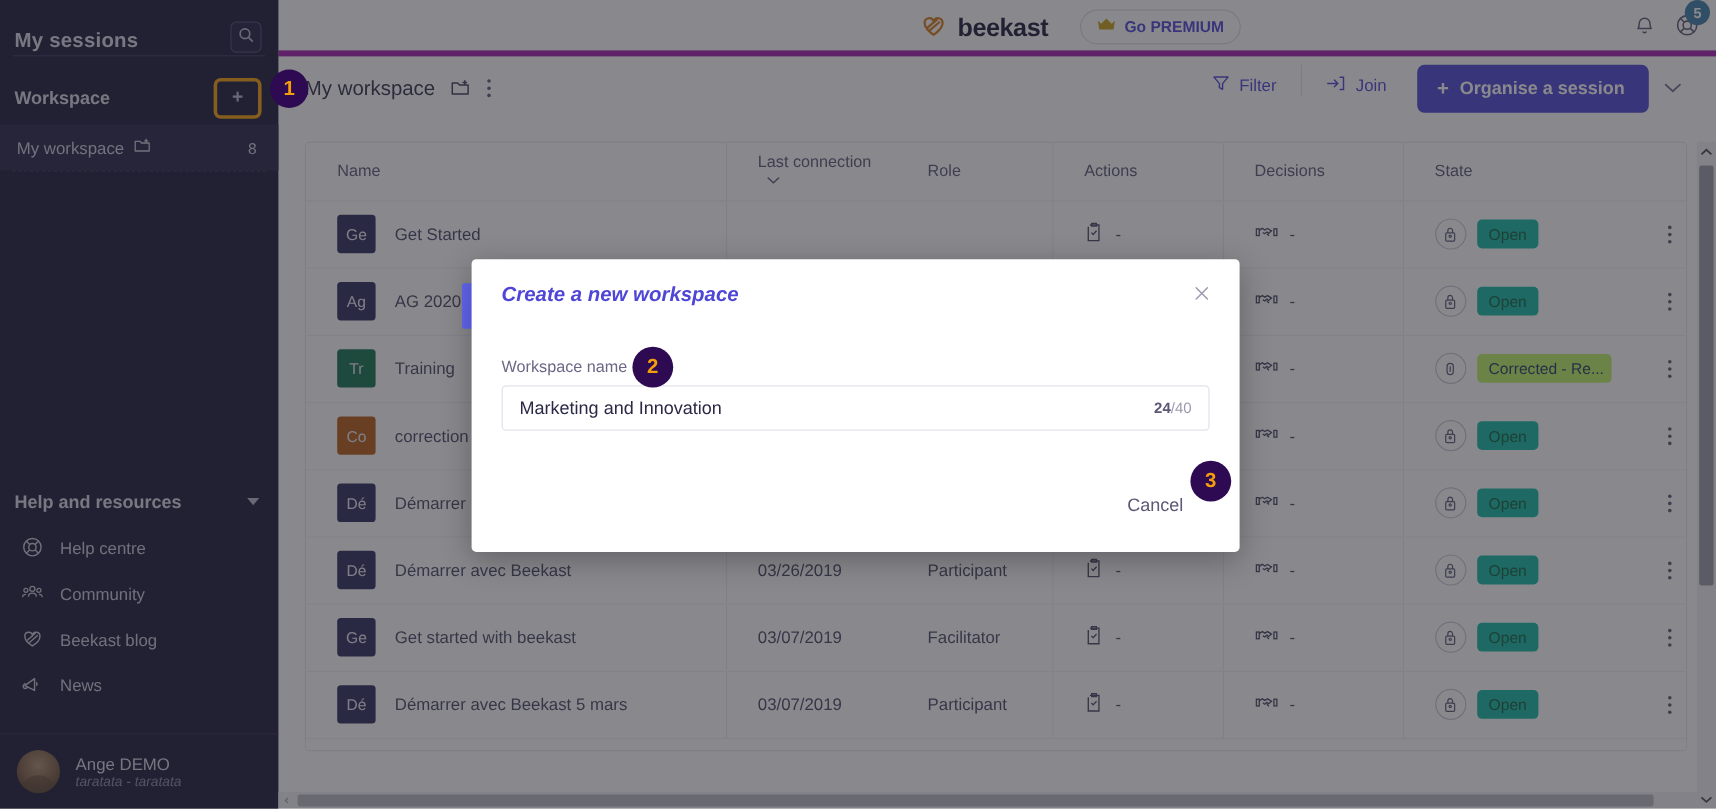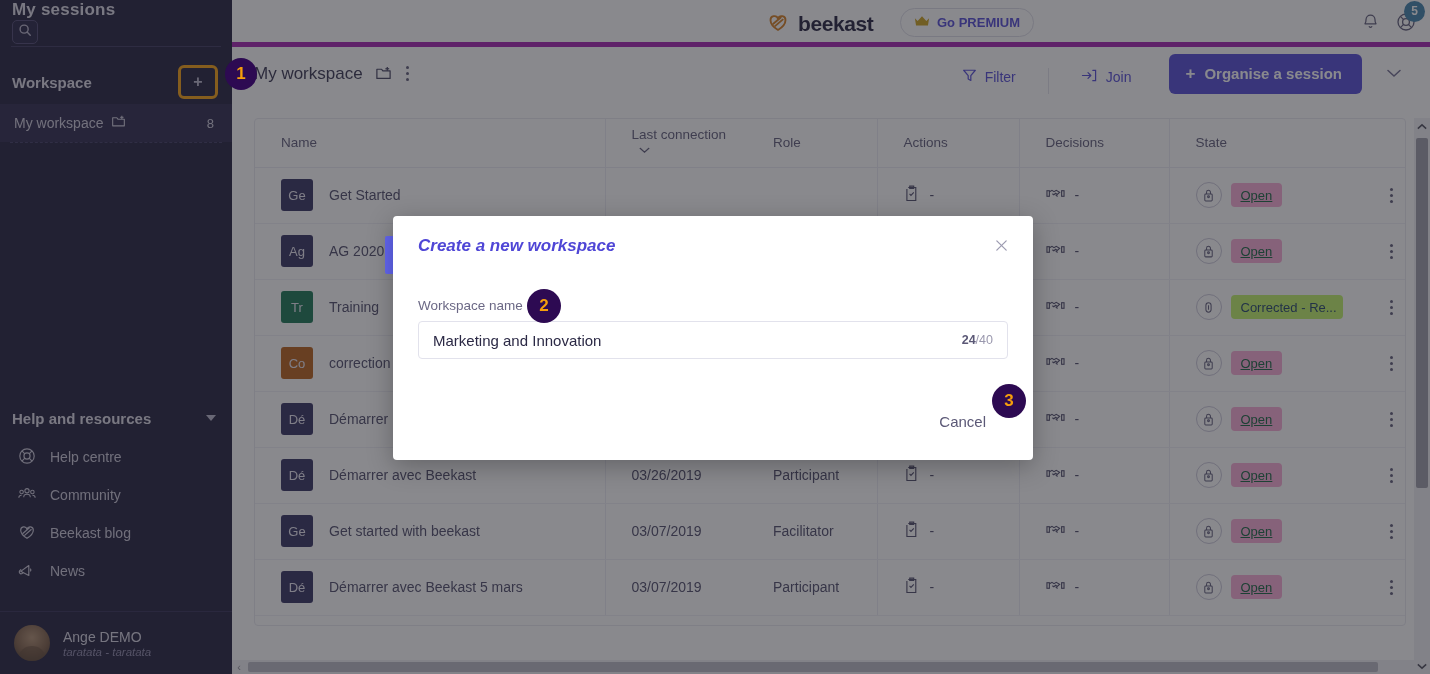--- a/index.html
+++ b/index.html
@@ -14,24 +14,23 @@
 
   
   .sidebar {
     position: absolute; left: 0; top: 0;
     width: 232px; height: 674px;
     background: #1c1a38;
     color: #c9c6d8;
     z-index: 5;
   }
   .sb-head {
-    height: 44px; display: flex; align-items: flex-start;
+    height: 44px; display: flex; align-items: flex-end;
     justify-content: space-between;
     padding: 0 14px 0 12px;
-    flex-direction: column;
   }
   .sb-title { font-size: 17px; font-weight: bold; color: #dcd9e6; letter-spacing: .2px; }
   .sb-search-btn {
     width: 26px; height: 26px; border: 1px solid #4a4470; border-radius: 5px;
     display: flex; align-items: center; justify-content: center;
     background: #211e40;
   }
   .sb-divider { height:1px; background:#37325a; margin: 2px 11px 0 11px; }
 
   .sb-section {
@@ -128,21 +127,21 @@
     display:flex; align-items:center; justify-content:center;
   }
 
   
   .toolbar {
     height: 53px; display: flex; align-items: center; padding: 0 16px 0 22px;
     position: relative;
   }
   .ws-title { font-size: 17px; color: #32304d; }
   .tb-icon-btn { margin-left: 12px; display:flex; align-items:center; }
-  .tb-right { margin-left: auto; display:flex; align-items:flex-end; gap: 12px; }
+  .tb-right { margin-left: auto; display:flex; align-items:flex-start; gap: 0; }
   .tb-btn {
     display:flex; align-items:center; gap:8px; padding: 0 16px; height: 34px;
     color:#4f46d6; font-size: 14px;
   }
   .tb-sep { width:1px; height: 26px; background:#e2e2ec; margin: 0 4px; }
   .org-btn {
     height: 40px; padding: 0 20px 0 16px; border-radius: 6px;
     background: #4f46d6; color:#fff; font-size: 15px; font-weight: bold;
     display:flex; align-items:center; gap:9px; margin-left: 10px;
   }
@@ -176,21 +175,21 @@
     width: 32px; height: 32px; border-radius: 3px; flex: 0 0 32px;
     display:flex; align-items:center; justify-content:center;
     color:#e8e6f2; font-size: 13px;
   }
   .cell-ic { display:flex; align-items:center; gap: 10px; color:#4a4766; }
   .pill {
     display:inline-flex; align-items:center; height: 24px; padding: 0 10px;
     border-radius: 4px; font-size: 13px; max-width: 112px;
     overflow:hidden; white-space:nowrap;
   }
-  .pill-open { background:#f9a8d4; color:#11603c;text-decoration:underline; }
+  .pill-open { background:#14b8a6; color:#11603c; }
   .pill-corr { background:#bef264; color:#1d3f66; }
   .state-cell { display:flex; align-items:center; gap: 9px; }
   .lock-circle {
     width: 26px; height: 26px; border-radius:50%; border:1px solid #c9c7d8;
     display:flex;align-items:center;justify-content:center; flex:0 0 26px;
   }
   .kebab { display:flex; flex-direction:column; gap:3px; align-items:center; }
   .kebab i { width:3px;height:3px;border-radius:50%;background:#5b5876; display:block;}
 
   

